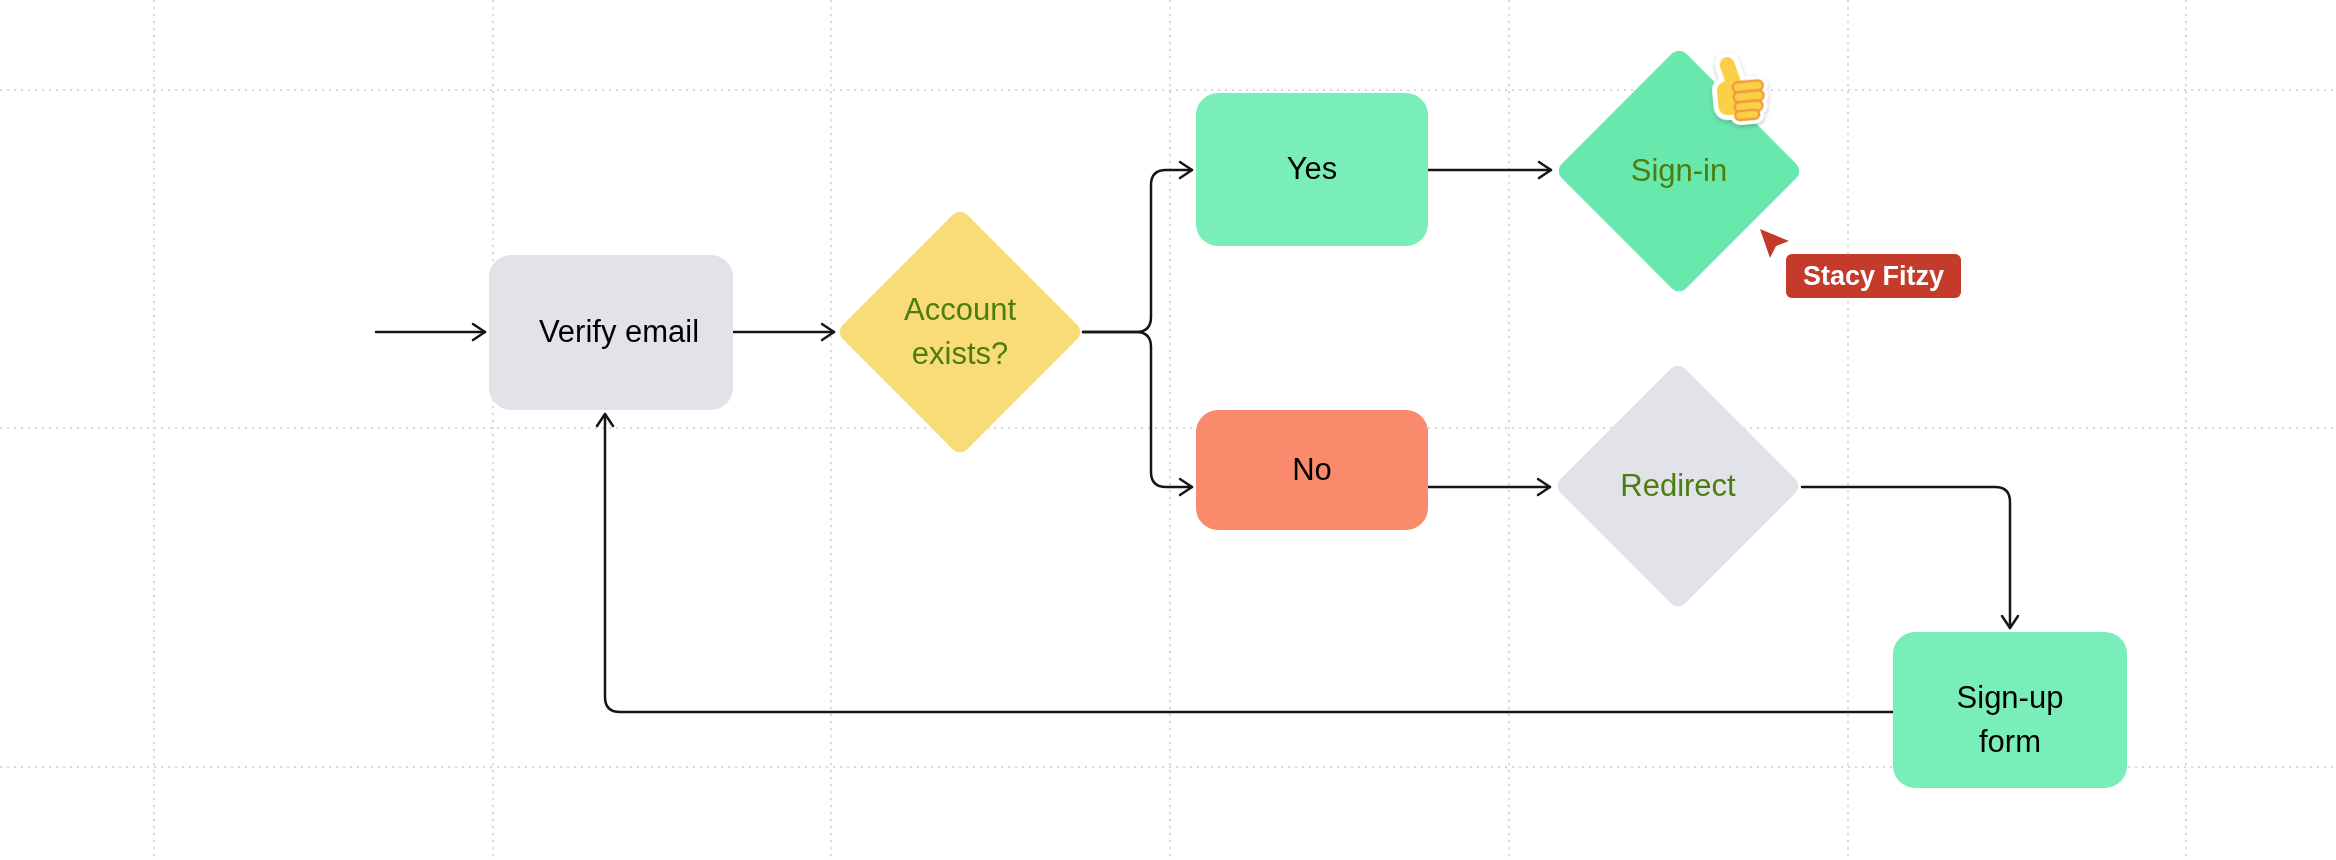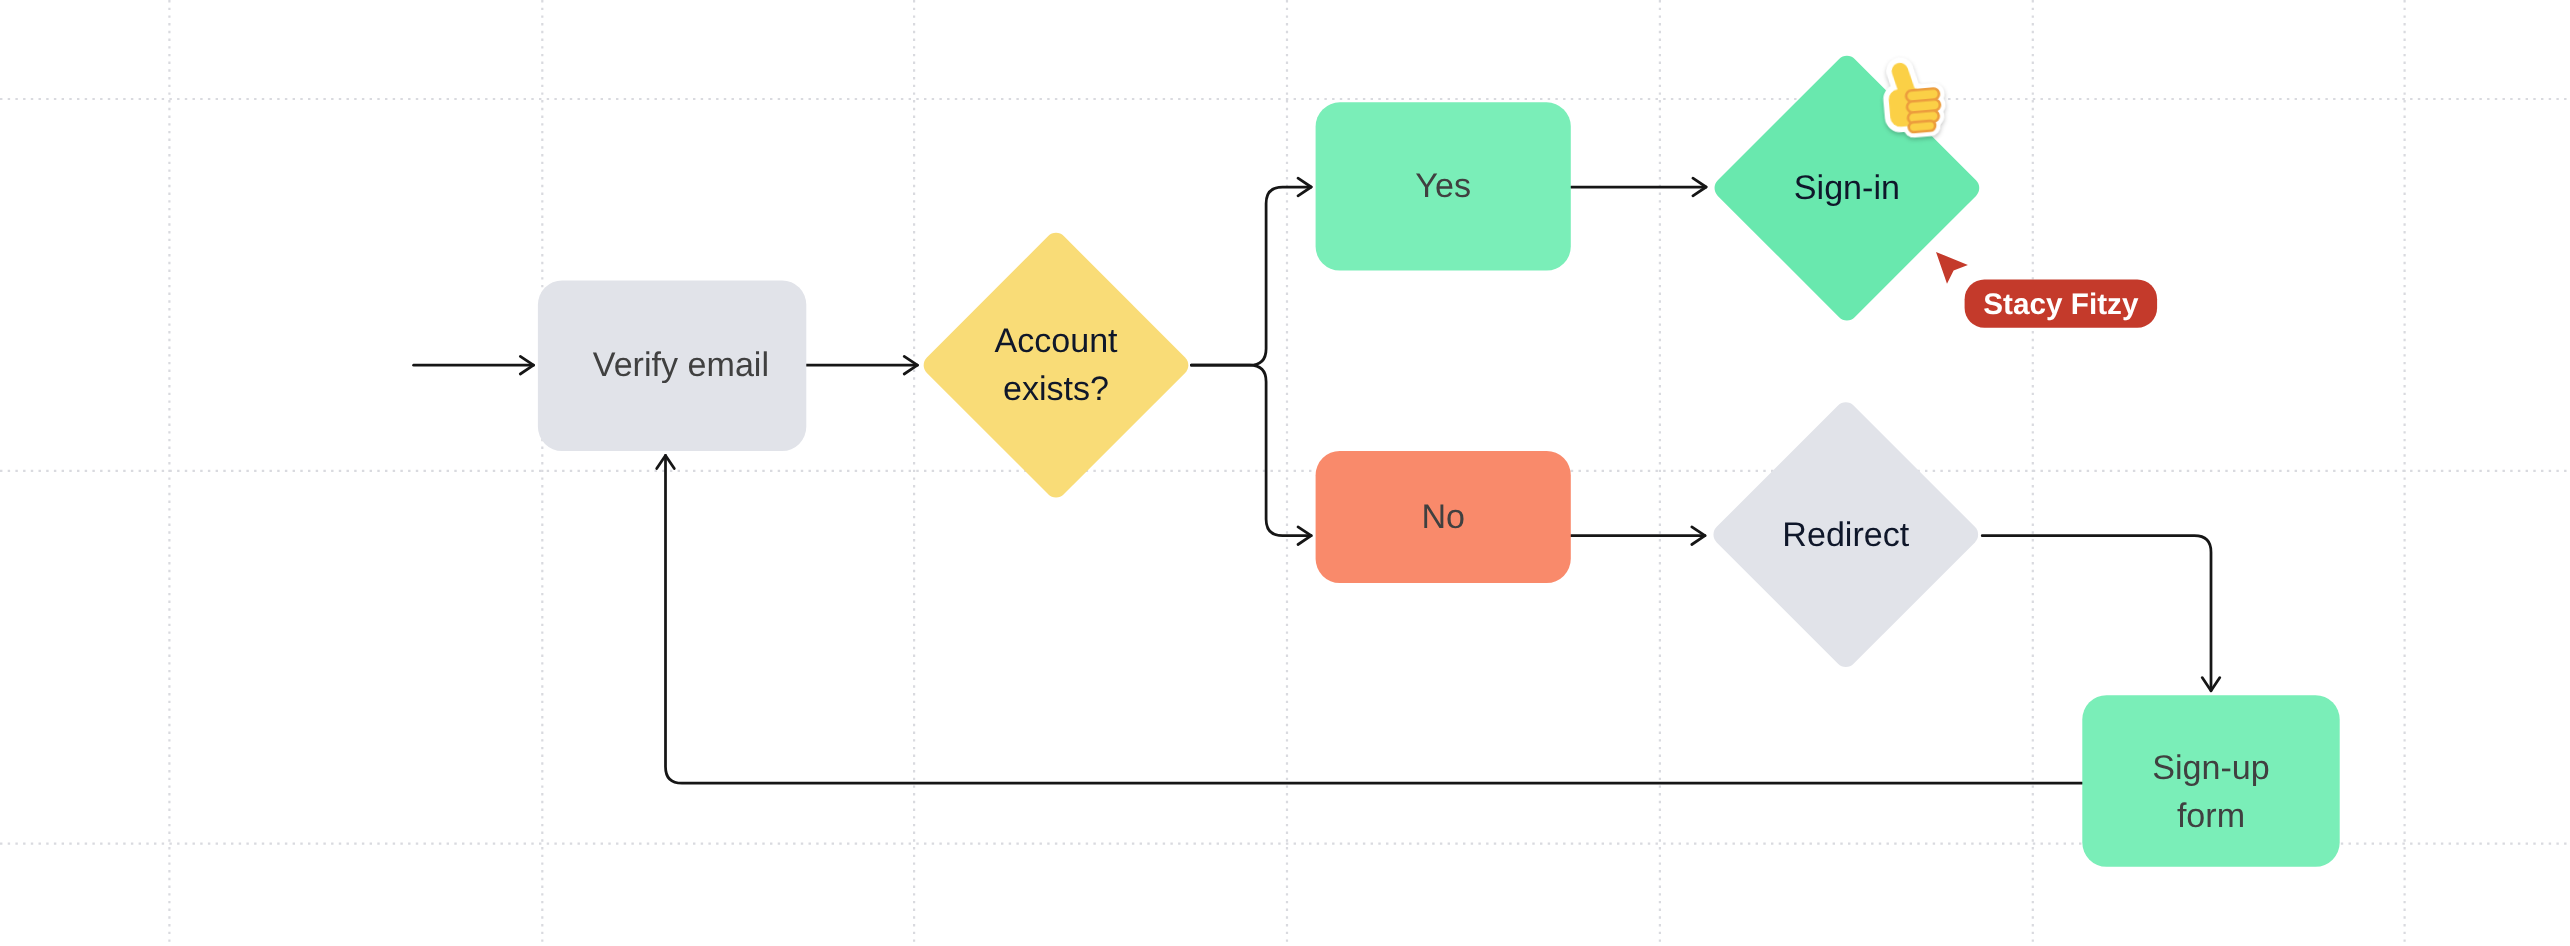--- a/index.html
+++ b/index.html
@@ -13,57 +13,57 @@
     position: relative;
     width: 2336px; height: 860px;
   }
   #edges-svg {
     position: absolute; left: 0; top: 0;
     width: 2336px; height: 860px;
   }
   .node {
     position: absolute;
     display: flex; align-items: center; justify-content: center;
-    color: #404040;
+    color: #000000;
     font-size: 31px; font-weight: 500; line-height: 1.42;
     text-align: center;
   }
   .rect { border-radius: 22px; }
   .circle { border-radius: 50%; }
   .diamond-shape {
     position: absolute;
     width: 176px; height: 176px;
     border-radius: 10px;
     transform: rotate(45deg);
   }
   .diamond-label {
     position: absolute;
     display: flex; align-items: center; justify-content: center;
-    color: #0f172a;
+    color: #4d7c0f;
     font-size: 31px; font-weight: 500; line-height: 1.42;
     text-align: center;
   }
   .node-label { pointer-events: none; }
   .sticker {
     position: absolute;
     left: 1706px; top: 50px;
     width: 68px; height: 78px;
     transform: rotate(-5deg);
     filter: drop-shadow(0 2px 2px rgba(0,0,0,0.22));
   }
   .cursor-wrap {
     position: absolute; left: 1758px; top: 228px;
     width: 32px; height: 36px;
   }
   .cursor-label {
     position: absolute; left: 1786px; top: 254px;
     height: 44px;
     display: inline-flex; align-items: center;
     padding: 0 17px;
-    border-radius: 18px;
+    border-radius: 6px;
     color: #ffffff;
     font-size: 27px; font-weight: 700;
     white-space: nowrap;
   }
 </style>
 </head>
 <body>
 
 <div id="canvas">
 

